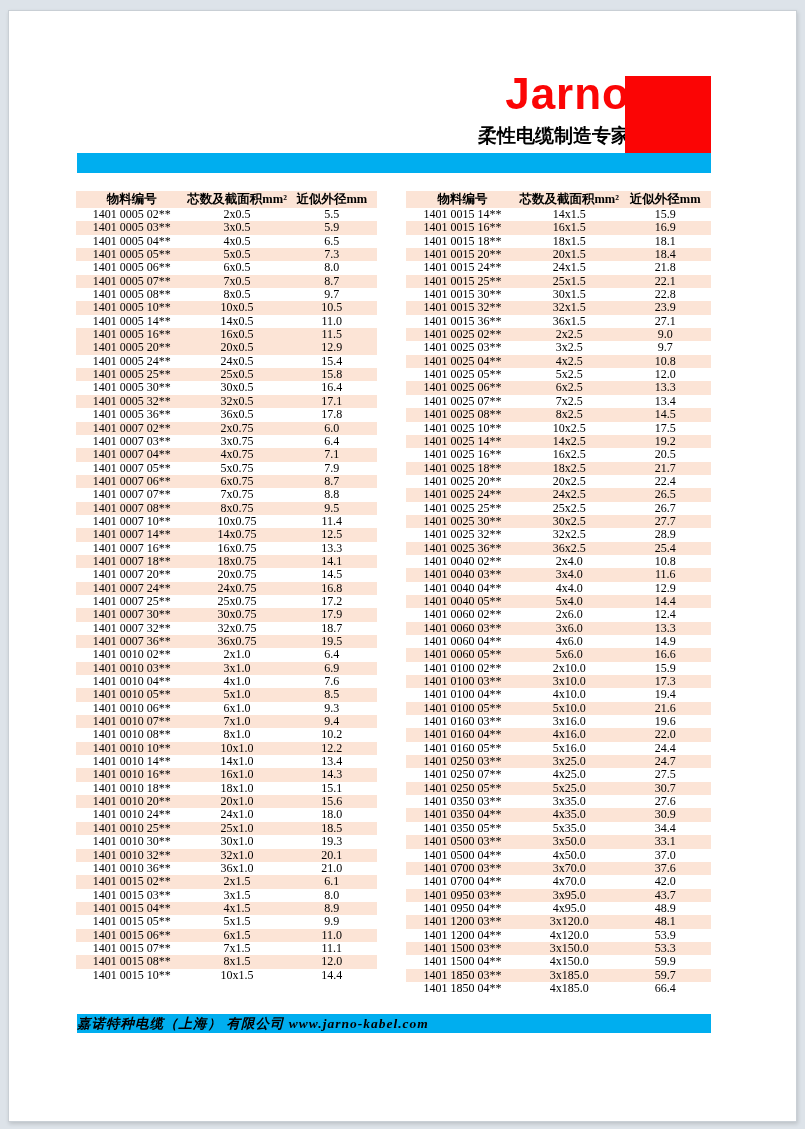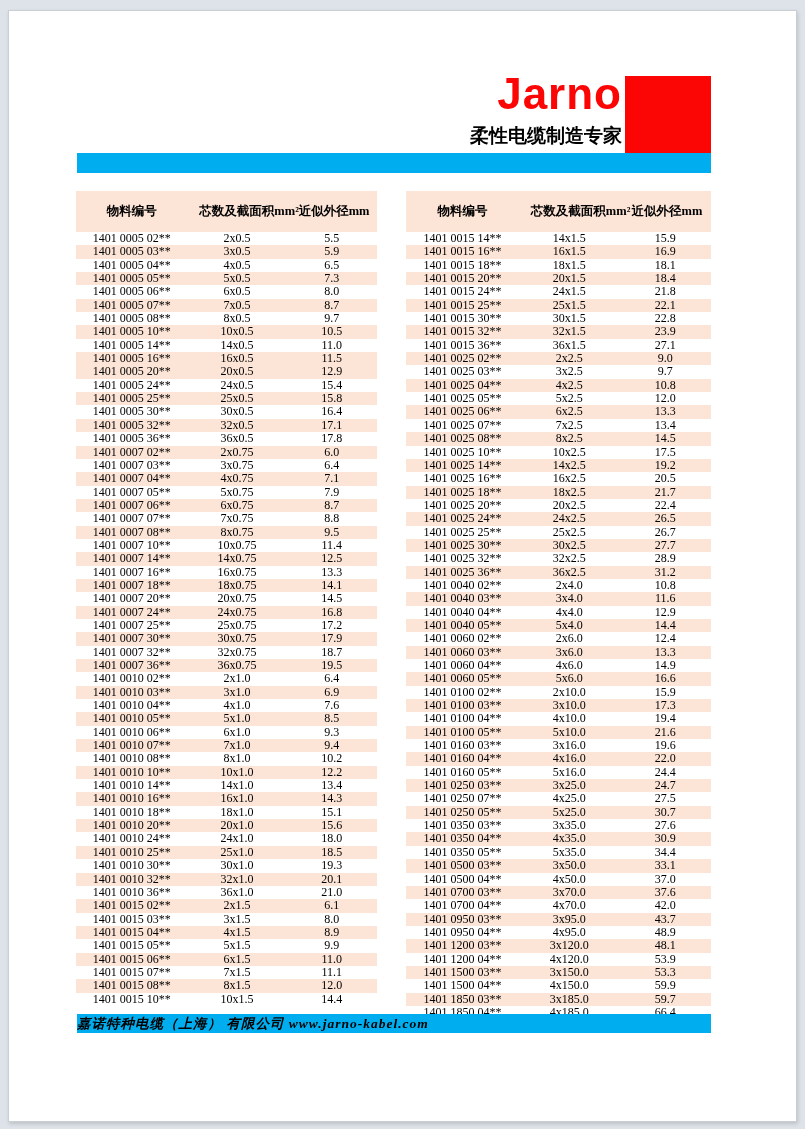--- a/index.html
+++ b/index.html
@@ -1,34 +1,34 @@
 <!DOCTYPE html>
 <html><head>
 <meta charset="utf-8">
 <style>
   html,body{margin:0;padding:0;}
   body{font-family:"Liberation Serif","DejaVu Serif",serif;}
   .canvas{position:relative;width:805px;height:1129px;background:#dde3e9;overflow:hidden;}
   .page{position:absolute;left:8px;top:10px;width:789px;height:1112px;background:#ffffff;
         border:1px solid #c9cfd5;box-shadow:1px 2px 4px rgba(0,0,0,.15);box-sizing:border-box;}
   
-  .brand{position:absolute;top:60px;right:174px;text-align:right;}
+  .brand{position:absolute;top:60px;right:166px;text-align:right;}
   .logo{font-family:"Liberation Sans","DejaVu Sans",sans-serif;font-weight:800;
         font-size:44px;line-height:46px;color:#fb0505;letter-spacing:1px;}
   .tagline{display:inline-block;margin-top:6px;font-family:"Liberation Sans","DejaVu Sans",sans-serif;
         font-weight:700;font-size:19px;color:#000;border-bottom:2px solid #c2410c;padding-bottom:4px;}
   .red-square{position:absolute;left:616px;top:65px;width:86px;height:77px;background:#fb0505;}
   .cyan-bar{position:absolute;left:68px;width:634px;height:20px;background:#00aeef;}
   .cyan-bar.top{top:142px;}
   
   table.spec{position:absolute;top:180px;border-collapse:collapse;table-layout:fixed;}
   table.spec.left{left:67px;width:301px;}
   table.spec.right{left:397px;width:305px;}
   table.spec th{background:#fce4d6;font-weight:700;font-size:12.5px;height:15px;
-        padding:12px;text-align:center;white-space:nowrap;}
+        padding:0;text-align:center;white-space:nowrap;}
   table.spec td{font-size:12px;height:13.35px;line-height:13.3px;padding:0;
         text-align:center;white-space:nowrap;}
   table.spec col.c1{width:37%;} table.spec col.c2{width:33%;} table.spec col.c3{width:30%;}
   table.spec tr.stripe td{background:#fce4d6;}
   
   .footer-bar{position:absolute;left:68px;top:1003px;width:634px;height:19px;background:#00aeef;
         text-align:left;line-height:19px;font-style:italic;font-weight:700;font-size:13.5px;
         color:#000;letter-spacing:1px;white-space:nowrap;}
   .footer-bar span{font-style:italic;}
 </style>
@@ -487,21 +487,21 @@
             <td>27.7</td>
           </tr>
           <tr>
             <td>1401 0025 32**</td>
             <td>32x2.5</td>
             <td>28.9</td>
           </tr>
           <tr class="stripe">
             <td>1401 0025 36**</td>
             <td>36x2.5</td>
-            <td>31.2</td>
+            <td>25.4</td>
           </tr>
           <tr>
             <td>1401 0040 02**</td>
             <td>2x4.0</td>
             <td>10.8</td>
           </tr>
           <tr class="stripe">
             <td>1401 0040 03**</td>
             <td>3x4.0</td>
             <td>11.6</td>

